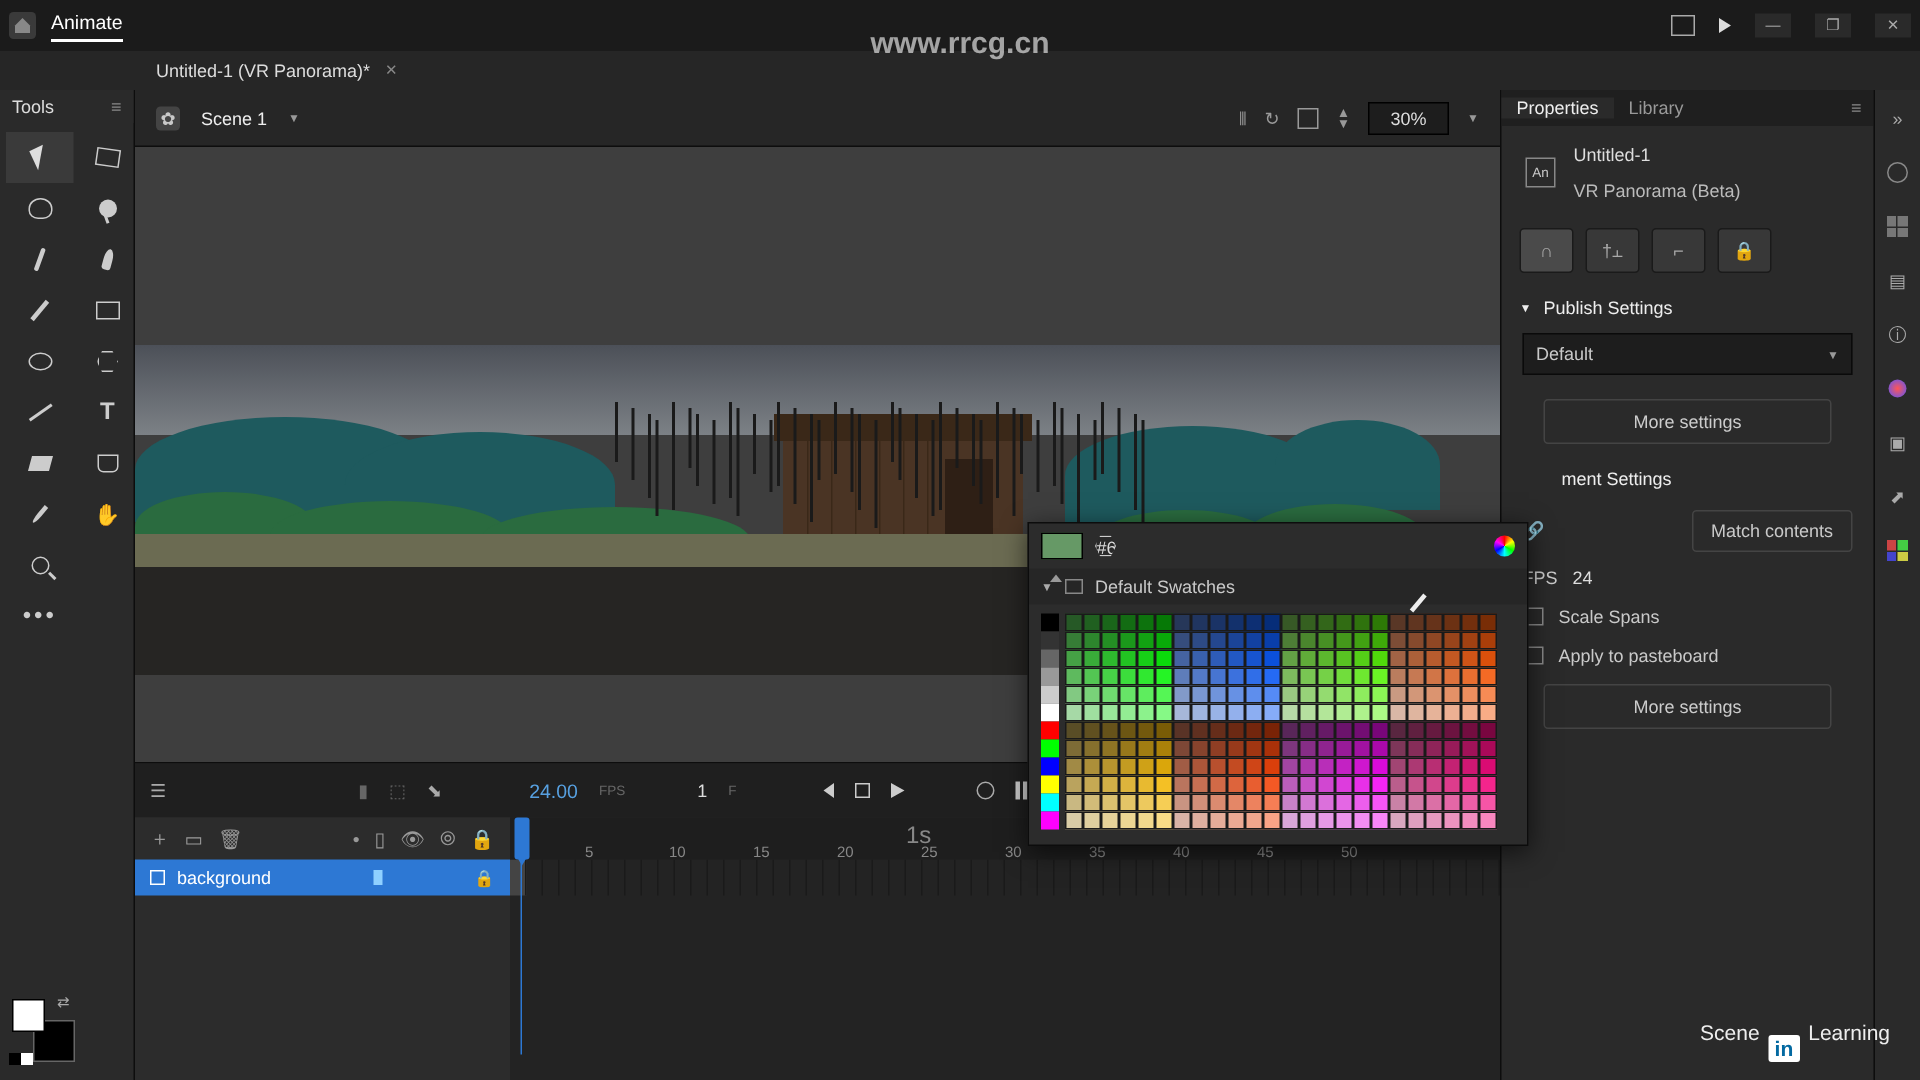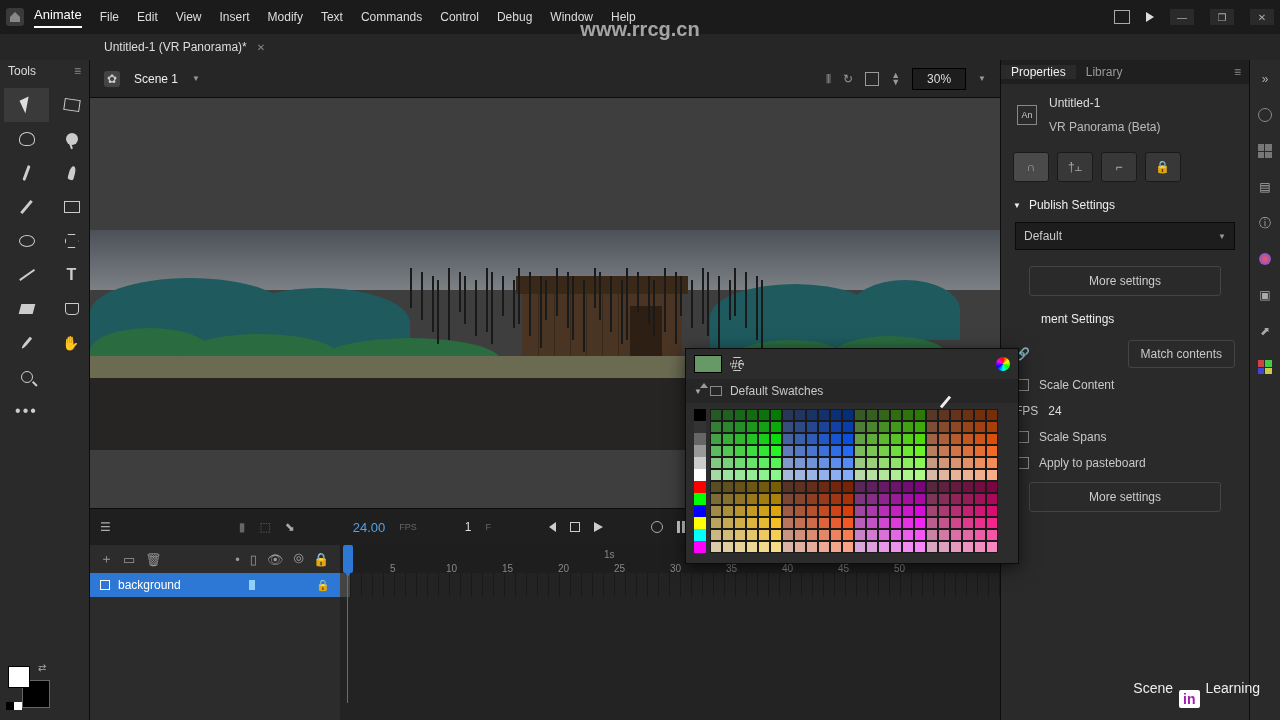--- a/index.html
+++ b/index.html
@@ -97,21 +97,21 @@
   .tl-layers{width:250px;background:#2c2c2c;display:flex;flex-direction:column;}
   .tl-lhdr{height:28px;display:flex;align-items:center;gap:10px;padding:0 10px;}
   .tl-lhdr .ic{color:#999;font-size:13px;}
   .tl-row{height:24px;background:#2d78d4;display:flex;align-items:center;padding:0 10px;gap:8px;color:#fff;}
   .tl-row .sq{width:10px;height:10px;border:1px solid #fff;}
   .tl-row .lk{margin-left:auto;font-size:11px;}
 
   .tl-track{flex:1;position:relative;background:#232323;}
   .ruler{height:28px;background:#1e1e1e;position:relative;display:flex;}
   .ruler .tick{position:absolute;color:#888;font-size:10px;top:18px;}
-  .ruler .sec{position:absolute;color:#888;font-size:10px;top:4px;}
+  .ruler .sec{position:absolute;color:#888;font-size:16px;top:4px;}
   .playhead{position:absolute;top:0;width:10px;height:28px;background:#2d78d4;left:3px;border-radius:2px;}
   .playhead:after{content:'';position:absolute;top:27px;left:2px;width:0;height:0;border-left:3px solid transparent;border-right:3px solid transparent;border-top:5px solid #2d78d4;}
   .phline{position:absolute;top:28px;left:7px;width:1px;height:130px;background:#2d78d4;}
   .track-row{height:24px;display:flex;}
   .frame-cell{width:11px;height:24px;border-right:1px solid #1a1a1a;}
   .kf{background:#444;}
 
   .propcol { width:290px; background:#2a2a2a; border-left:1px solid #0d0d0d; display:flex;flex-direction:column;}
   .p-tabs{height:24px;background:#1f1f1f;display:flex;align-items:center;}
   .p-tabs span{padding:0 10px;color:#999;}
@@ -155,45 +155,32 @@
   .lgcol{display:flex;flex-direction:column;gap:0;}
   .lgcol div{width:12px;height:12px;}
   .swgrid{display:grid;grid-template-columns:repeat(24,12px);grid-auto-rows:12px;}
   .swgrid div{border:0.5px solid #1a1a1a;}
   .eyedrop{position:absolute;top:46px;left:252px;width:18px;height:18px;}
   .eyedrop:before{content:'';position:absolute;width:3px;height:14px;background:#eee;transform:rotate(40deg);left:6px;}
   .tri{position:absolute;top:34px;left:14px;width:0;height:0;border-left:4px solid transparent;border-right:4px solid transparent;border-bottom:5px solid #999;}
 
   .watermark { position:absolute; top:18px; left:50%; transform:translateX(-50%); color:rgba(255,255,255,.6); font-size:20px; font-weight:bold; pointer-events:none;}
   .brand { position:absolute; bottom:12px; right:20px; color:#eee; font-size:14px; display:flex;align-items:center;gap:6px;}
-  .brand .li{background:#fff;color:#a21caf;font-weight:bold;padding:1px 4px;border-radius:2px;margin-top:22px;}
+  .brand .li{background:#fff;color:#0369a1;font-weight:bold;padding:1px 4px;border-radius:2px;margin-top:22px;}
 </style>
 </head>
 <body>
 
 <div class="topbar">
   <div class="home-ico">
       <svg width="12" height="12">
         <path d="M1 6 L6 1 L11 6 V11 H1 Z" fill="#888"></path>
       </svg>
     </div>
   <div class="app-label">Animate</div>
-  <div class="menu">
-    <span>File</span>
-    <span>Edit</span>
-    <span>View</span>
-    <span>Insert</span>
-    <span>Modify</span>
-    <span>Text</span>
-    <span>Commands</span>
-    <span>Control</span>
-    <span>Debug</span>
-    <span>Window</span>
-    <span>Help</span>
-  </div>
   <div class="topbar-right">
     <div class="tb-ico"></div>
     <div class="play-ico"></div>
     <div class="win-btn">—</div>
     <div class="win-btn">❐</div>
     <div class="win-btn">✕</div>
   </div>
 </div>
 
 <div class="watermark">www.rrcg.cn</div>
@@ -526,24 +513,20 @@
         <span class="chev">▼</span>
     </div>
     <div class="p-button">More settings</div>
     <div class="section-hdr" style="padding-left:40px">
       <span>ment Settings</span>
     </div>
     <div class="match-row">
       <span class="lock-ic">🔗</span>
       <div class="match-btn">Match contents</div>
     </div>
-    <div class="p-check">
-        <div class="box"></div>
-        <span>Scale Content</span>
-      </div>
     <div class="stage-row">
       <span>FPS</span>
       <span style="color:#ddd">24</span>
     </div>
     <div class="p-check">
         <div class="box"></div>
         <span>Scale Spans</span>
       </div>
     <div class="p-check">
         <div class="box"></div>

